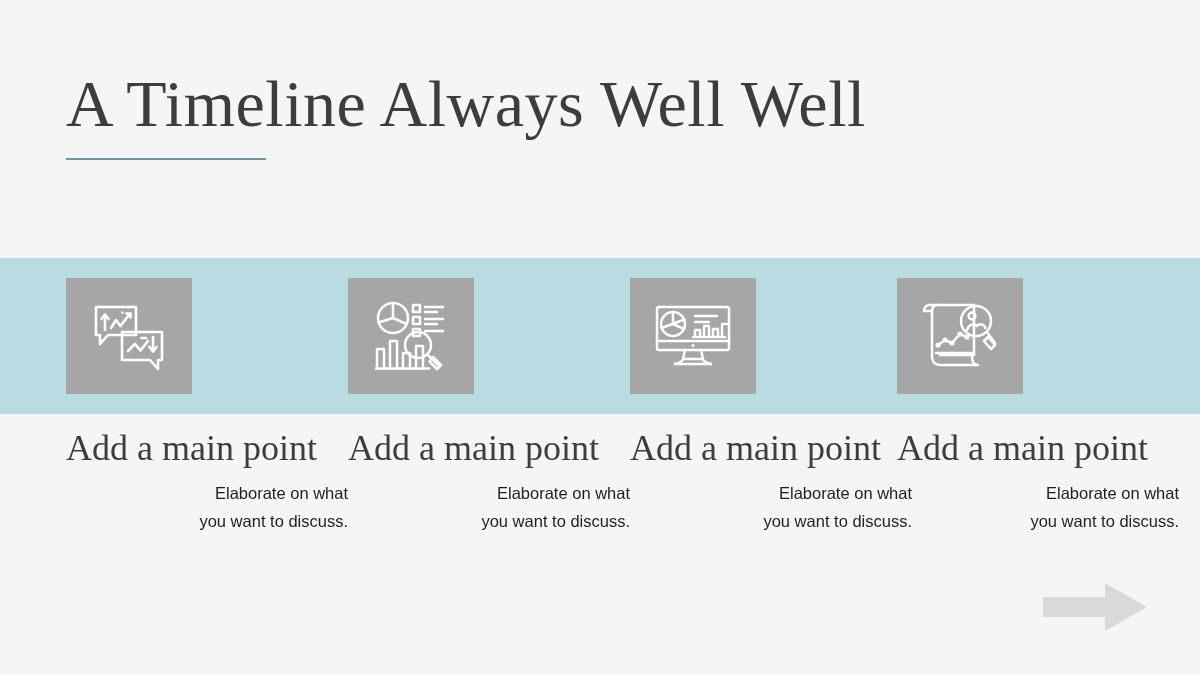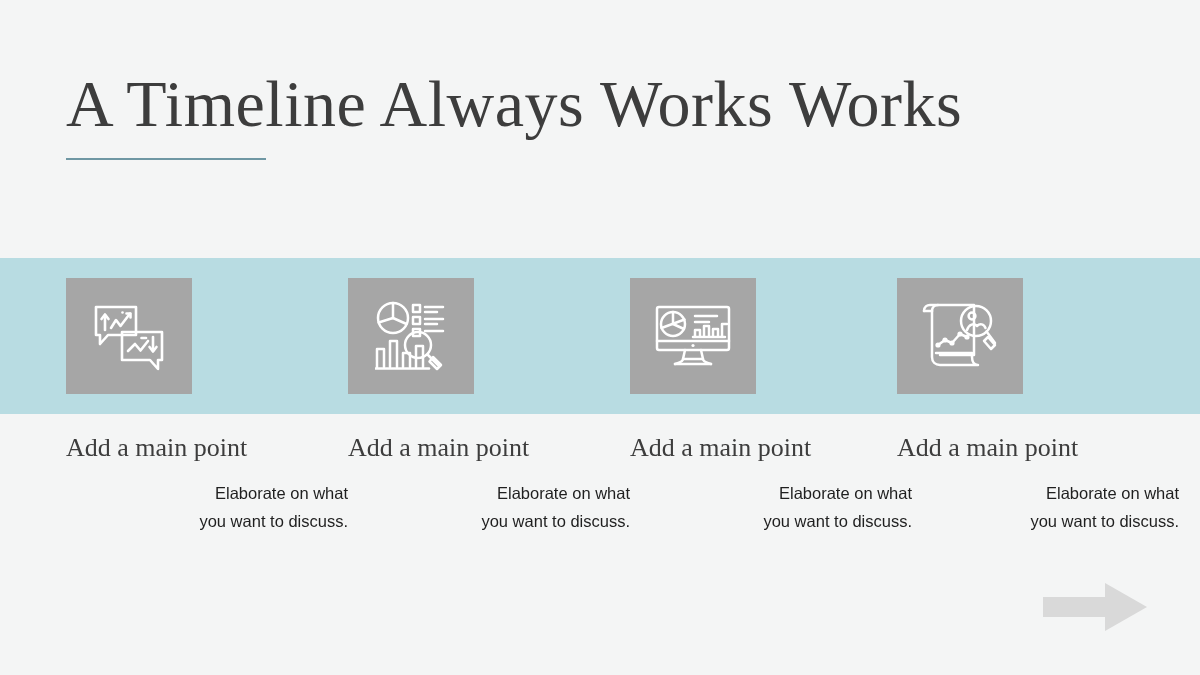--- a/index.html
+++ b/index.html
@@ -82,21 +82,21 @@
     display: flex;
     align-items: center;
     justify-content: center;
   }
   .icon-tile svg {
     display: block;
   }
 
   .col-heading {
     font-family: "Liberation Serif", "DejaVu Serif", serif;
-    font-size: 26px;
+    font-size: 36px;
     line-height: 30px;
     font-weight: 400;
     color: #3d3d3d;
     margin: 0;
     padding-top: 39px;
     white-space: nowrap;
   }
   .col-body {
     font-family: "Liberation Sans", sans-serif;
     font-size: 16.5px;
@@ -116,21 +116,21 @@
     width: 104px;
     height: 48px;
   }
 </style>
 </head>
 <body>
 
 <div class="slide">
 
   <div class="title-block">
-    <h1 class="slide-title">A Timeline Always Works Works</h1>
+    <h1 class="slide-title">A Timeline Always Well Well</h1>
     <div class="title-rule"></div>
   </div>
 
   <div class="band"></div>
 
   <div class="columns">
 
     <div class="col col-0">
       <div class="icon-tile">
         <span>

